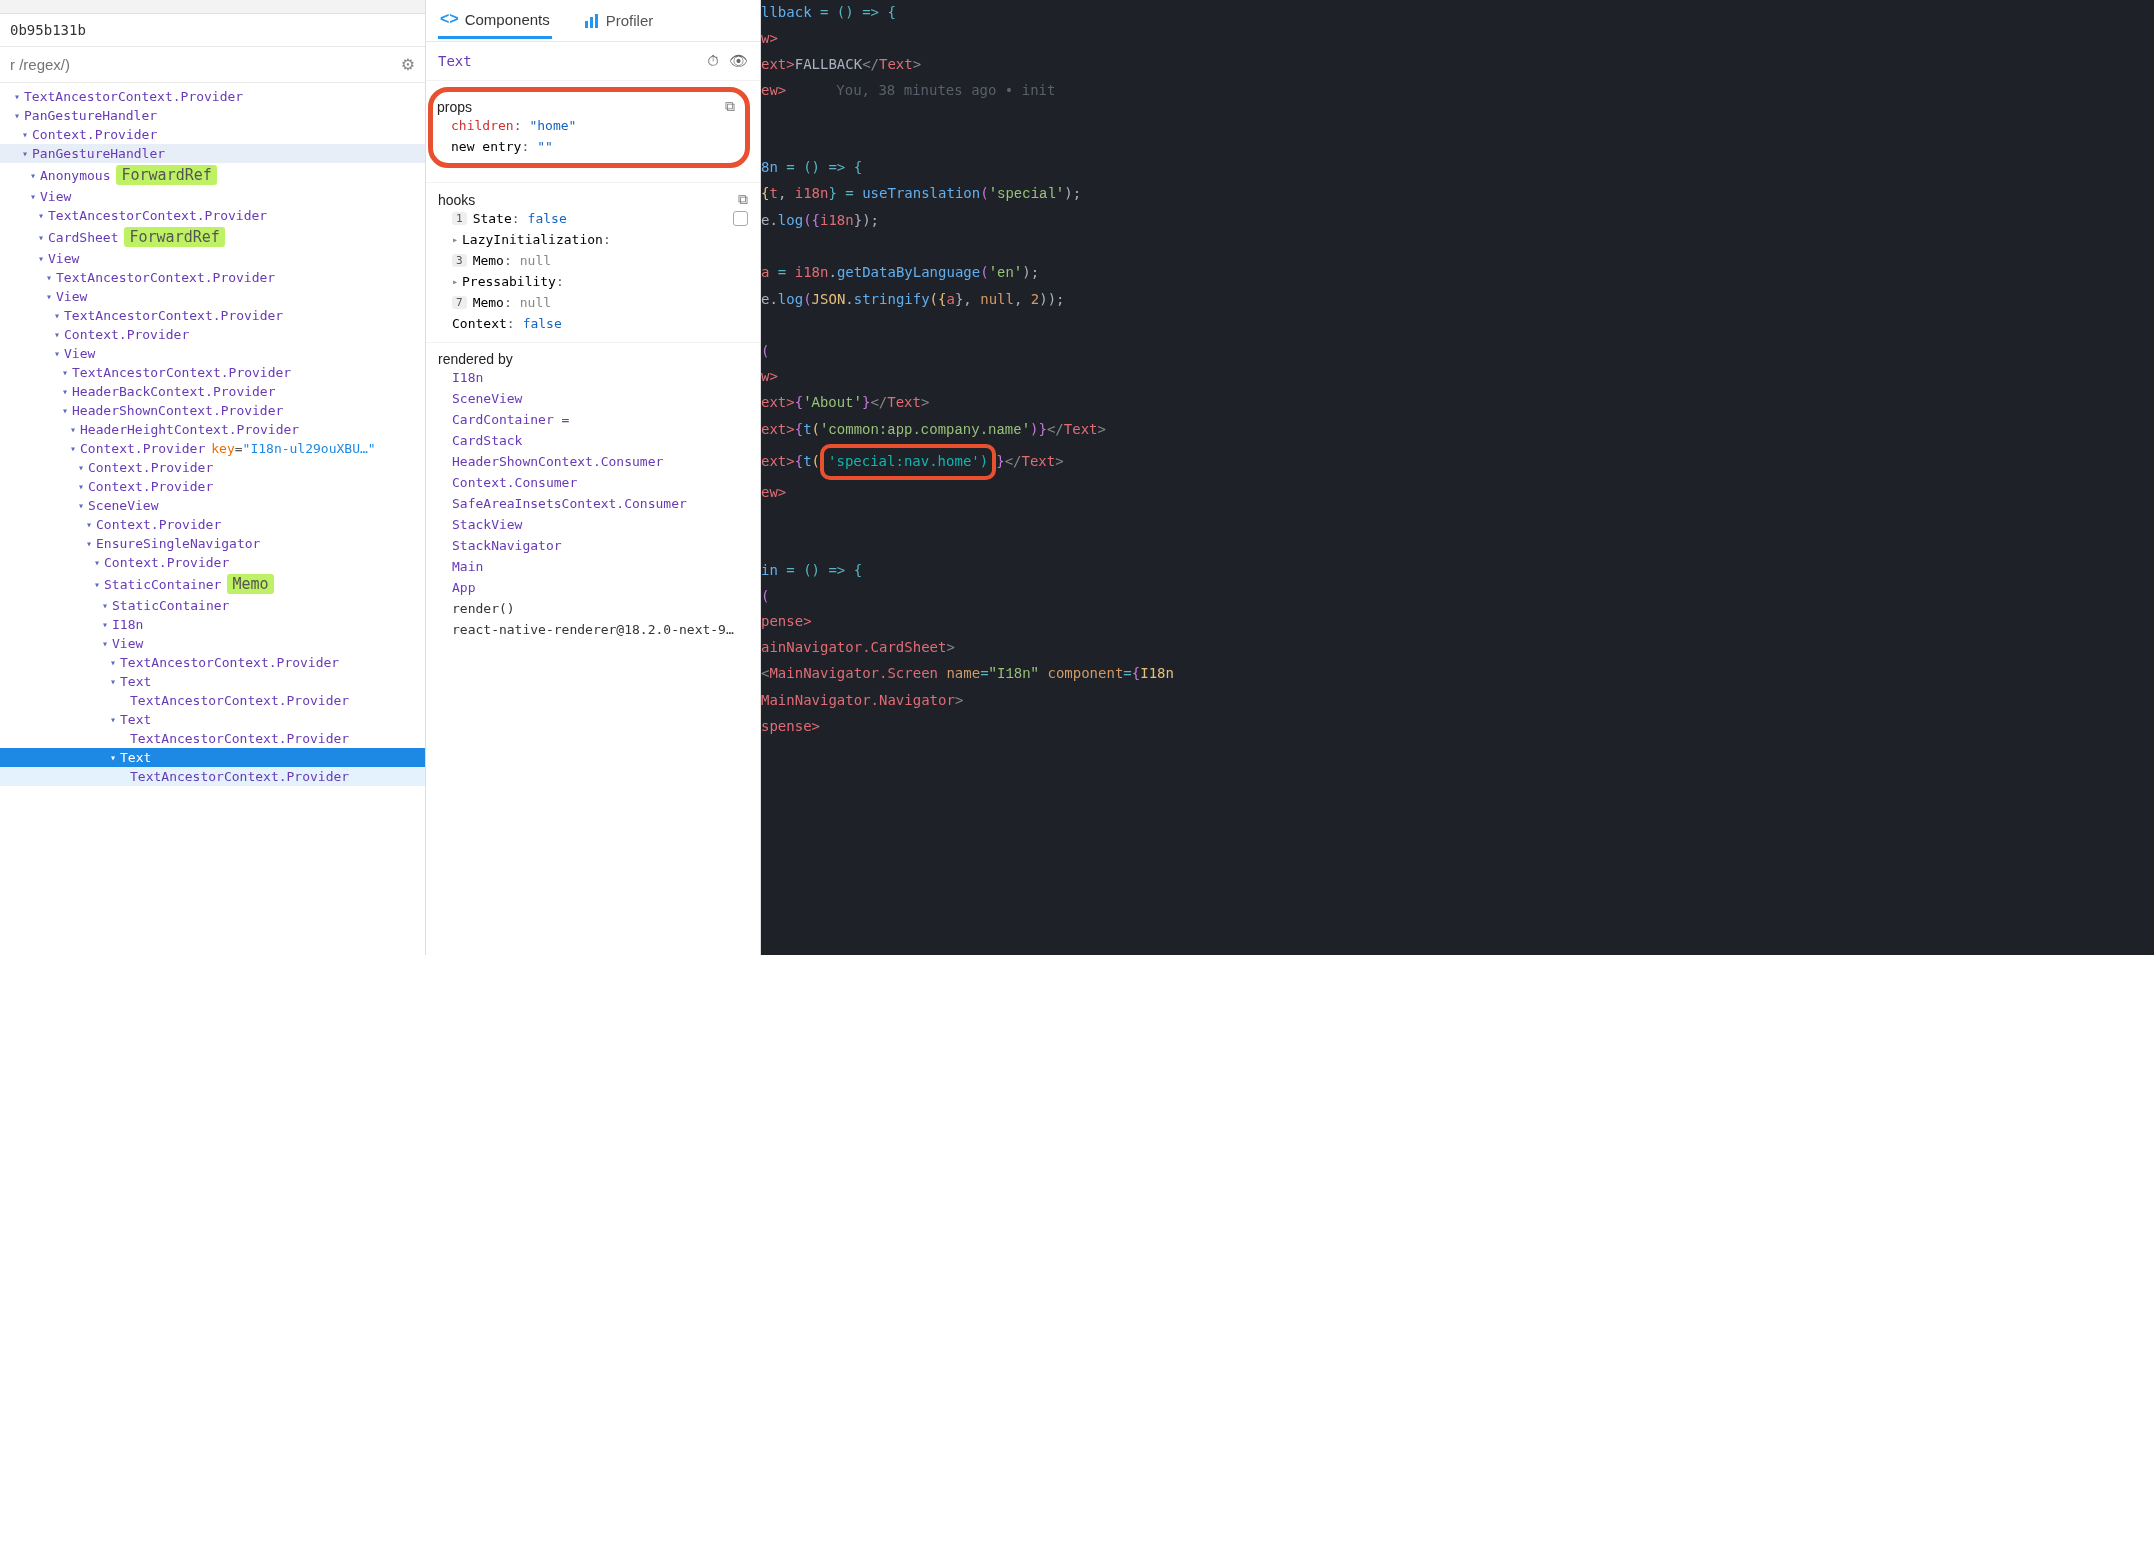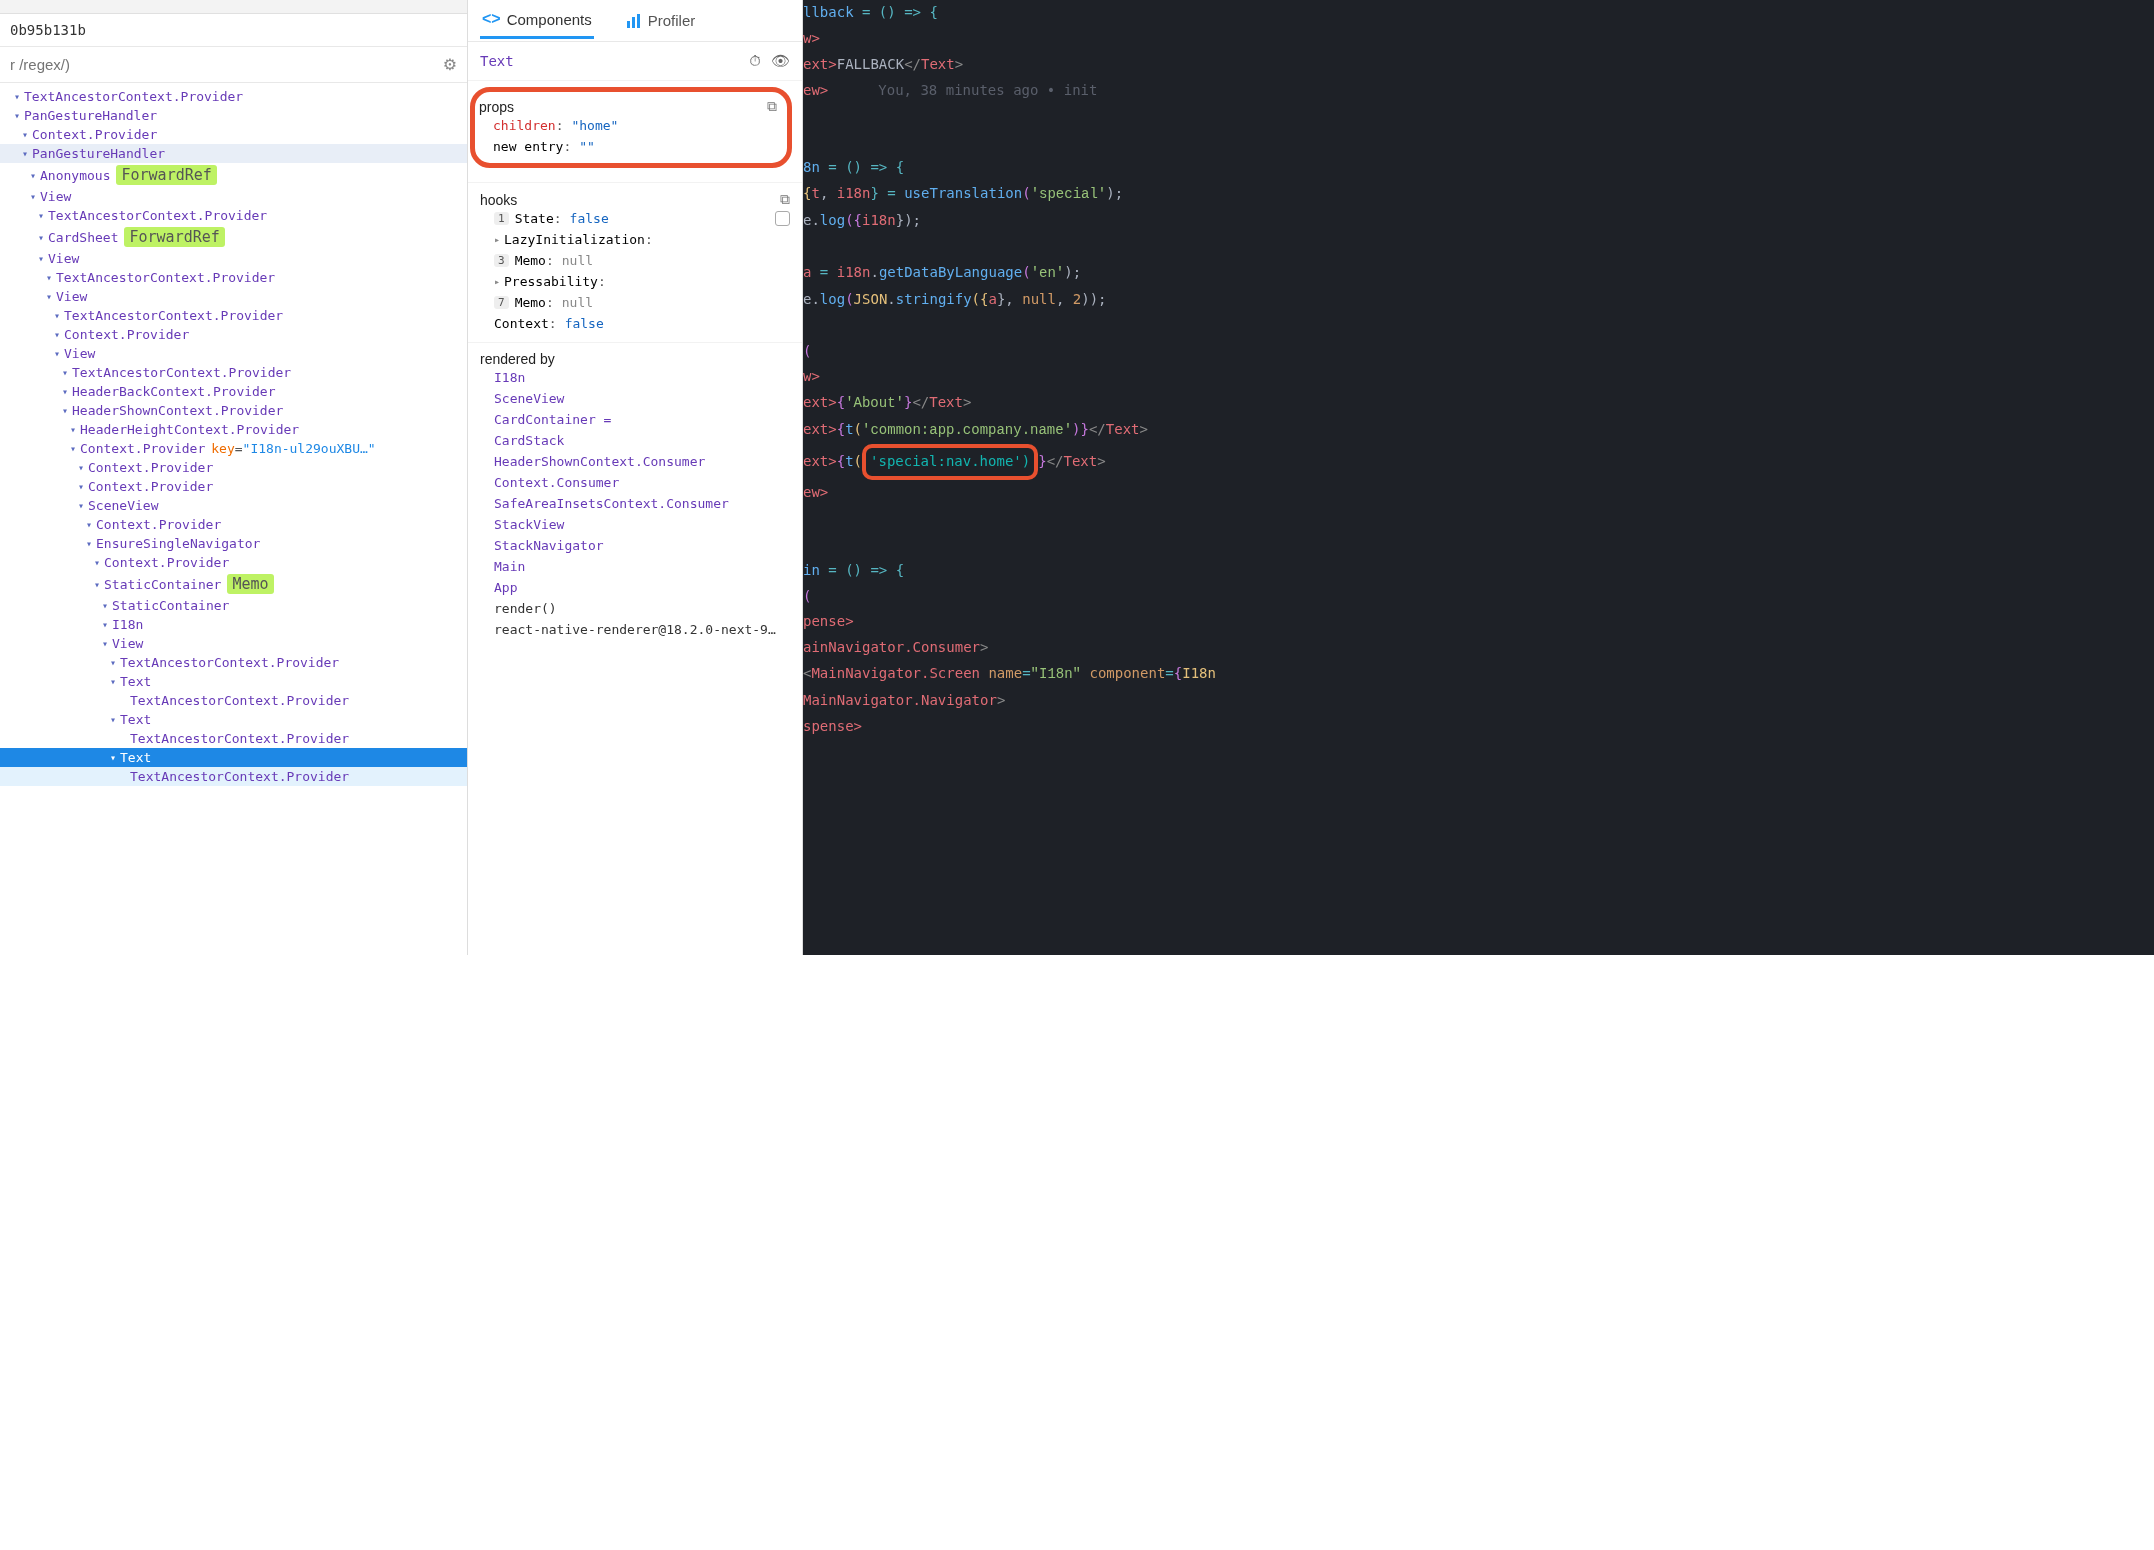--- a/index.html
+++ b/index.html
@@ -6,21 +6,21 @@
 body {
   font-family: -apple-system, BlinkMacSystemFont, "Segoe UI", sans-serif;
   font-size: 13px;
   color: #333;
   background: #fff;
   display: flex;
   height: 955px;
   overflow: hidden;
 }
 .left-panel {
-  width: 468px;
+  width: 426px;
   border-right: 1px solid #ddd;
   display: flex;
   flex-direction: column;
   background: #fff;
 }
 .mid-panel {
   width: 335px;
   border-right: 1px solid #ddd;
   background: #fff;
   display: flex;
@@ -524,17 +524,17 @@
   <div class="code-line"><span class="c-tag">w&gt;</span></div>
   <div class="code-line"><span class="c-tag">ext&gt;</span><span class="c-paren">{</span><span class="c-green">'About'</span><span class="c-paren">}</span><span class="c-gray">&lt;/</span><span class="c-tag">Text</span><span class="c-gray">&gt;</span></div>
   <div class="code-line"><span class="c-tag">ext&gt;</span><span class="c-paren">{</span><span class="c-blue">t</span><span class="c-brace">(</span><span class="c-green">'common:app.company.name'</span><span class="c-paren">)}</span><span class="c-gray">&lt;/</span><span class="c-tag">Text</span><span class="c-gray">&gt;</span></div>
   <div class="code-line"><span class="c-tag">ext&gt;</span><span class="c-paren">{</span><span class="c-blue">t</span><span class="c-brace">(</span><span class="code-highlight"><span class="c-teal">'special:nav.home')</span></span><span class="c-paren">}</span><span class="c-gray">&lt;/</span><span class="c-tag">Text</span><span class="c-gray">&gt;</span></div>
   <div class="code-line"><span class="c-tag">ew&gt;</span></div>
   <div class="code-line">&nbsp;</div>
   <div class="code-line">&nbsp;</div>
   <div class="code-line"><span class="c-blue">in</span><span class="c-cyan"> = () =&gt; {</span></div>
   <div class="code-line"><span class="c-paren">(</span></div>
   <div class="code-line"><span class="c-tag">pense&gt;</span></div>
-  <div class="code-line"><span class="c-tag">ainNavigator.Consumer</span><span class="c-gray">&gt;</span></div>
+  <div class="code-line"><span class="c-tag">ainNavigator.CardSheet</span><span class="c-gray">&gt;</span></div>
   <div class="code-line"><span class="c-gray">&lt;</span><span class="c-tag">MainNavigator.Screen</span><span class="c-orange"> name</span><span class="c-cyan">=</span><span class="c-green">"I18n"</span><span class="c-orange"> component</span><span class="c-cyan">=</span><span class="c-paren">{</span><span class="c-yellow">I18n</span></div>
   <div class="code-line"><span class="c-tag">MainNavigator.Navigator</span><span class="c-gray">&gt;</span></div>
   <div class="code-line"><span class="c-tag">spense&gt;</span></div>
 </div>
 
 </body></html>

